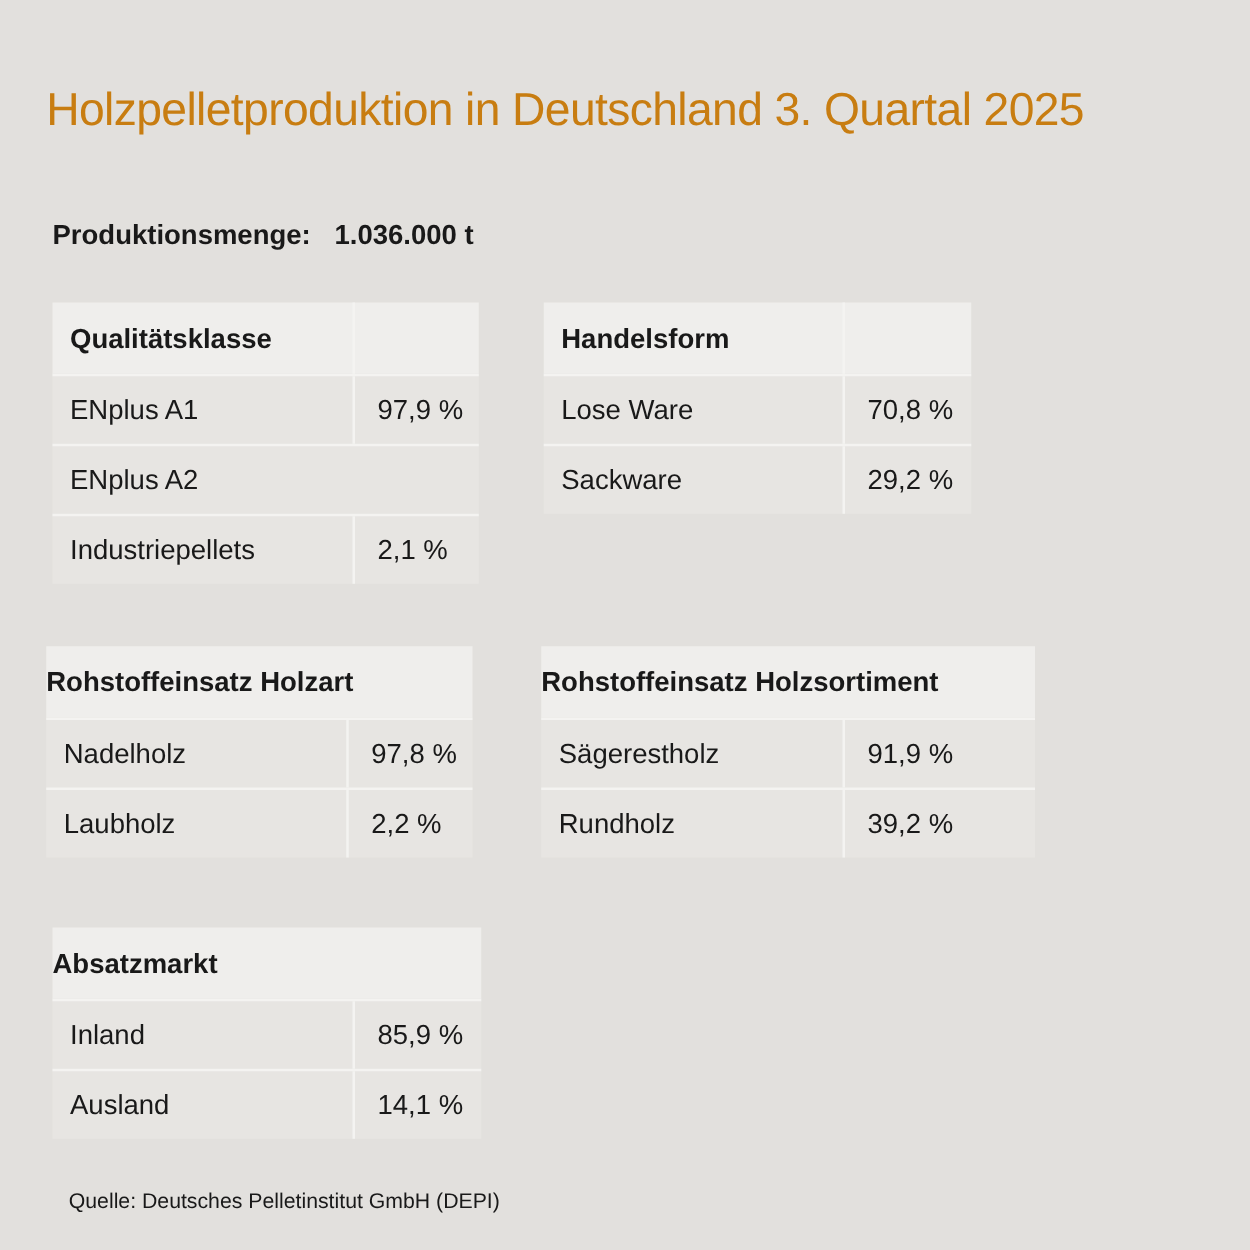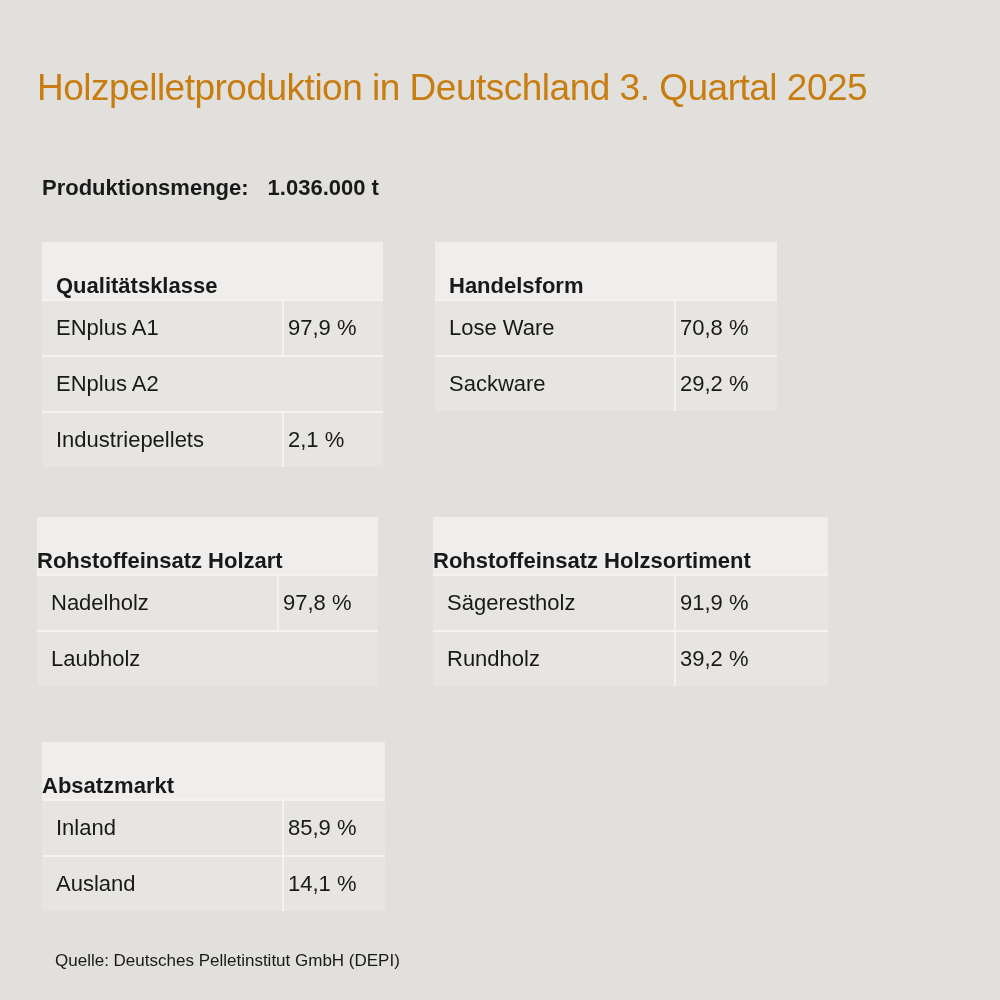--- a/index.html
+++ b/index.html
@@ -36,21 +36,20 @@
     white-space: nowrap;
   }
   .production .prod-value { margin-left: 19px; }
 
   .dtable { position: absolute; font-size: 22px; }
 
   .thead {
     display: flex;
     height: 57px;
     background: var(--header-bg, #efeeec);
-    align-items: flex-end;
   }
   .th {
     display: flex;
     align-items: center;
     font-weight: 700;
   }
   .cl { padding-left: 14px; }
   .cl-full { width: 100%; }
   .split .th-value {
     flex: 1;
@@ -60,21 +59,21 @@
   .tr {
     display: flex;
     height: 56px;
     border-top: 2px solid var(--divider, #f4f3f1);
     background: var(--row-bg, #e7e5e2);
   }
   .td { display: flex; align-items: center; }
   .td.cv {
     flex: 1;
     border-left: 2px solid var(--divider, #f4f3f1);
-    padding-left: 4px;
+    padding-left: 18px;
   }
 
   .t1 { left: 42px;  top: 242px; width: 341px; }
   .t1 .cl { width: 240px; }
   .t2 { left: 435px; top: 242px; width: 342px; }
   .t2 .cl { width: 239px; }
   .t3 { left: 37px;  top: 517px; width: 341px; }
   .t3 .cl { width: 240px; }
   .t4 { left: 433px; top: 517px; width: 395px; }
   .t4 .cl { width: 241px; }
@@ -136,20 +135,21 @@
   <section class="dtable t3">
     <header class="thead">
       <div class="th cl-full">Rohstoffeinsatz Holzart</div>
     </header>
     <div class="tr">
       <div class="td cl">Nadelholz</div>
       <div class="td cv">97,8 %</div>
     </div>
     <div class="tr">
       <div class="td cl">Laubholz</div>
+      <div class="td cv">2,2 %</div>
     </div>
   </section>
 
   <section class="dtable t4">
     <header class="thead">
       <div class="th cl-full">Rohstoffeinsatz Holzsortiment</div>
     </header>
     <div class="tr">
       <div class="td cl">Sägerestholz</div>
       <div class="td cv">91,9 %</div>

